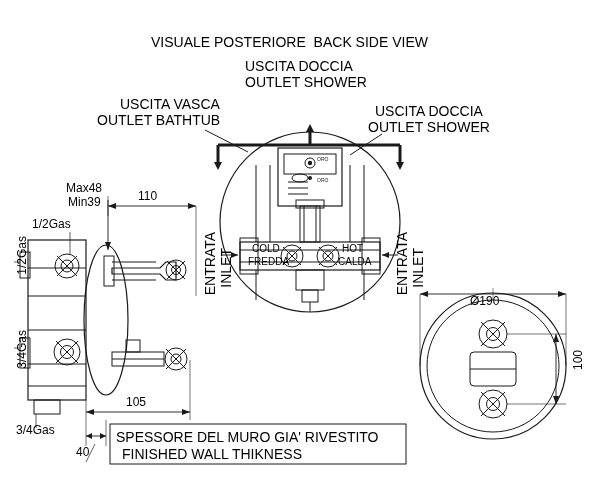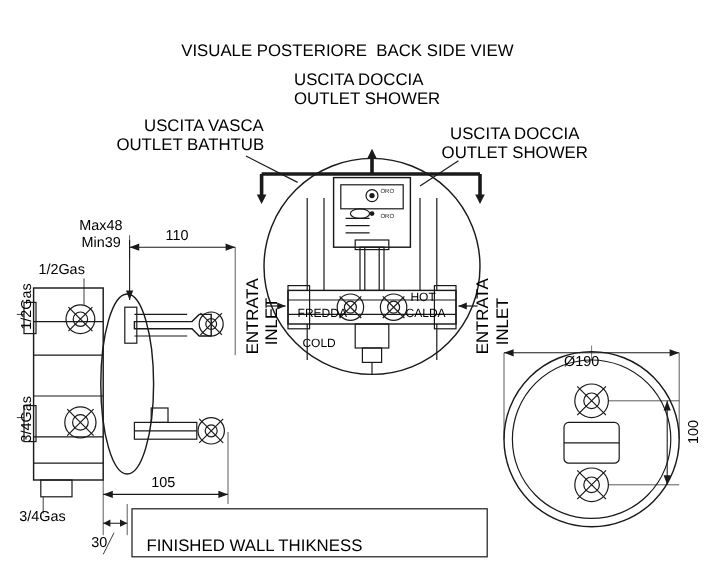--- a/index.html
+++ b/index.html
@@ -184,34 +184,35 @@
 
   <div class="lbl" style="left:375px;top:104px;">USCITA DOCCIA</div>
   <div class="lbl" style="left:368px;top:120px;">OUTLET SHOWER</div>
 
   <div class="lbl vert" style="left:203px;top:232px;">ENTRATA</div>
   <div class="lbl vert" style="left:219px;top:248px;">INLET</div>
 
   <div class="lbl vert" style="left:395px;top:232px;">ENTRATA</div>
   <div class="lbl vert" style="left:411px;top:248px;">INLET</div>
 
-  <div class="lbl tiny" style="left:252px;top:243px;margin-top:38px;">COLD</div>
+  <div class="lbl tiny" style="left:252px;top:243px;">COLD</div>
   <div class="lbl tiny" style="left:248px;top:256px;">FREDDA</div>
   <div class="lbl tiny" style="left:342px;top:243px;">HOT</div>
   <div class="lbl tiny" style="left:338px;top:256px;text-align:right;">CALDA</div>
 
   <div class="lbl small" style="left:66px;top:182px;">Max48</div>
   <div class="lbl small" style="left:68px;top:196px;">Min39</div>
   <div class="lbl small" style="left:138px;top:190px;">110</div>
   <div class="lbl small" style="left:126px;top:396px;">105</div>
-  <div class="lbl small" style="left:76px;top:446px;">30</div>
+  <div class="lbl small" style="left:76px;top:446px;">40</div>
 
   <div class="lbl small" style="left:32px;top:218px;">1/2Gas</div>
   <div class="lbl small vert" style="left:16px;top:236px;">1/2Gas</div>
   <div class="lbl small vert" style="left:16px;top:330px;">3/4Gas</div>
   <div class="lbl small" style="left:16px;top:424px;">3/4Gas</div>
 
   <div class="lbl small" style="left:470px;top:276px;margin-top:19px;">Ø190</div>
   <div class="lbl small vert" style="left:572px;top:350px;">100</div>
 
+  <div class="lbl" style="left:116px;top:430px;">SPESSORE DEL MURO GIA' RIVESTITO</div>
   <div class="lbl" style="left:122px;top:447px;">FINISHED WALL THIKNESS</div>
 
 </div>
 
 </body></html>

